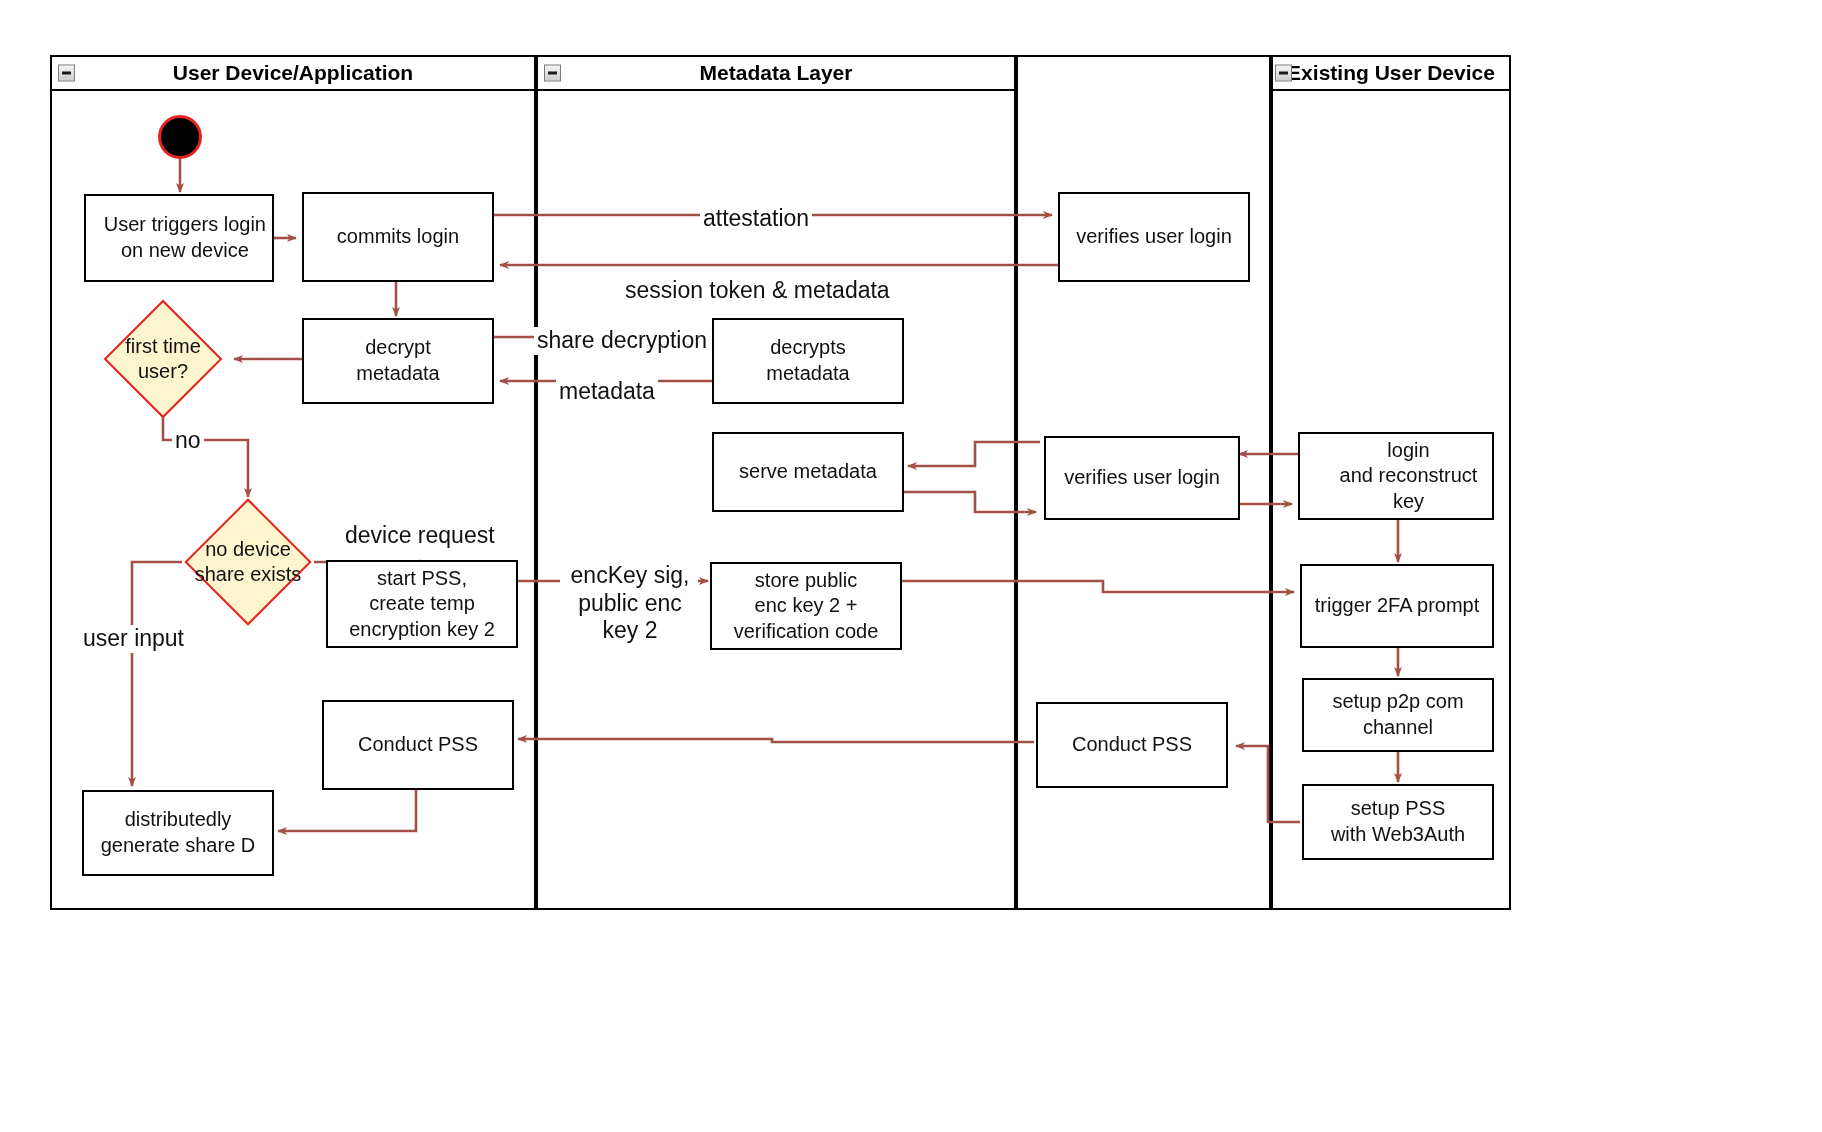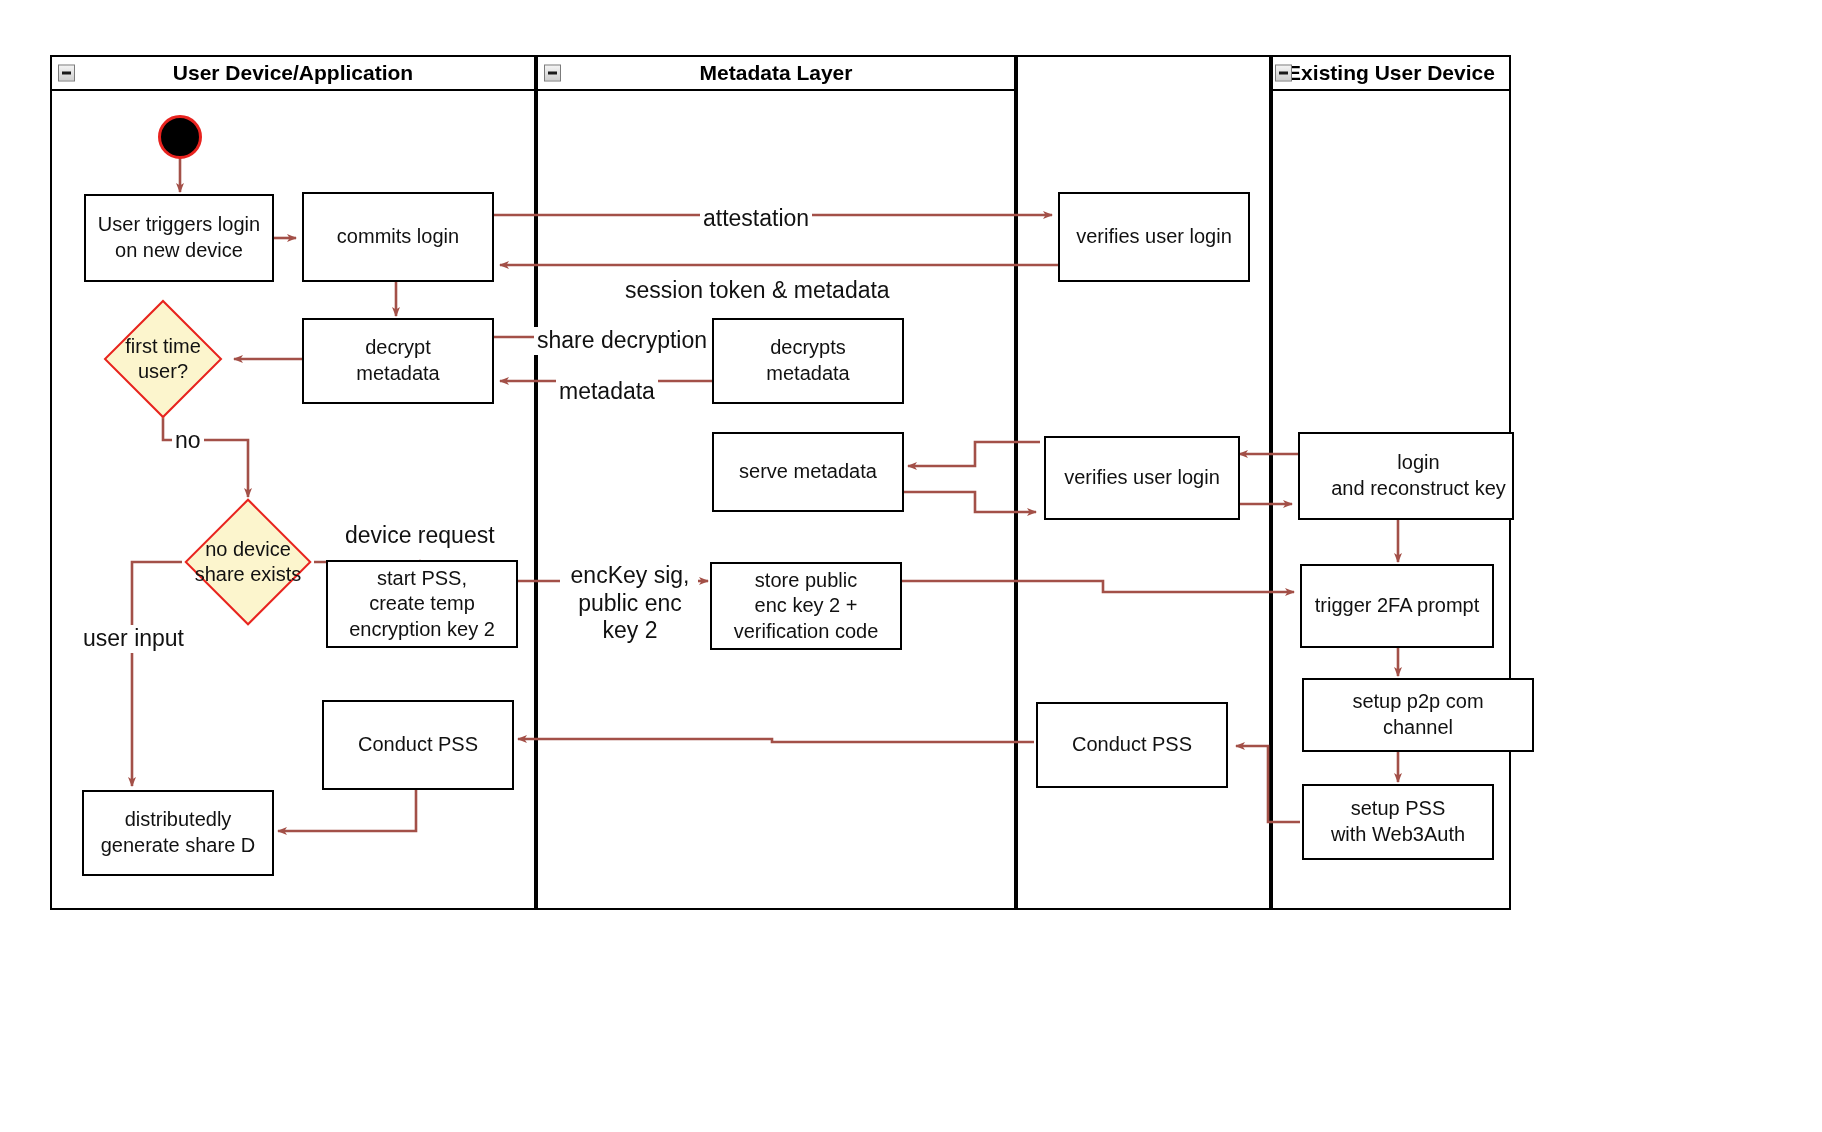--- a/index.html
+++ b/index.html
@@ -120,21 +120,21 @@
       <path d="M1034,742 L772,742 L772,739 L518,739" marker-end="url(#ah)"></path>
 
       <path d="M416,790 L416,831 L278,831" marker-end="url(#ah)"></path>
 
       <path d="M182,562 L132,562 L132,786" marker-end="url(#ah)"></path>
     </g>
   </svg>
 
   <div class="start-node" style="left:158px;top:115px;width:44px;height:44px;"></div>
 
-  <div class="node" style="left:84px;top:194px;width:190px;height:88px;">
+  <div class="node" style="left:84px;top:194px;width:190px;height:88px;justify-content:flex-end;">
     <span>User triggers login
 on new device</span>
   </div>
 
   <div class="node" style="left:302px;top:192px;width:192px;height:90px;">
     <span>commits login</span>
   </div>
 
   <div class="node" style="left:302px;top:318px;width:192px;height:86px;">
     <span>decrypt
@@ -184,30 +184,30 @@
   </div>
 
   <div class="node" style="left:1044px;top:436px;width:196px;height:84px;">
     <span>verifies user login</span>
   </div>
 
   <div class="node" style="left:1036px;top:702px;width:192px;height:86px;">
     <span>Conduct PSS</span>
   </div>
 
-  <div class="node" style="left:1298px;top:432px;width:216px;height:88px;padding-left:31px;">
+  <div class="node" style="left:1298px;top:432px;width:196px;height:88px;padding-left:31px;">
     <span>login
 and reconstruct key</span>
   </div>
 
   <div class="node" style="left:1300px;top:564px;width:194px;height:84px;">
     <span>trigger 2FA prompt</span>
   </div>
 
-  <div class="node" style="left:1302px;top:678px;width:232px;height:74px;">
+  <div class="node" style="left:1302px;top:678px;width:192px;height:74px;">
     <span>setup p2p com
 channel</span>
   </div>
 
   <div class="node" style="left:1302px;top:784px;width:192px;height:76px;">
     <span>setup PSS
 with Web3Auth</span>
   </div>
 
   <div class="edge-label" style="left:700px;top:205px;">attestation</div>

